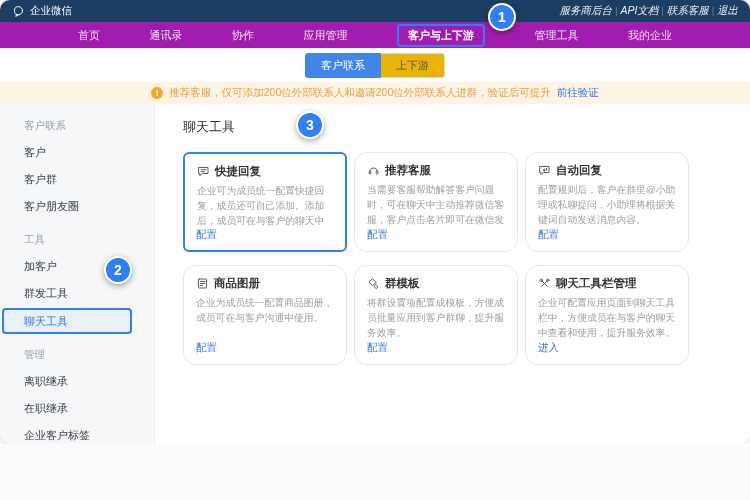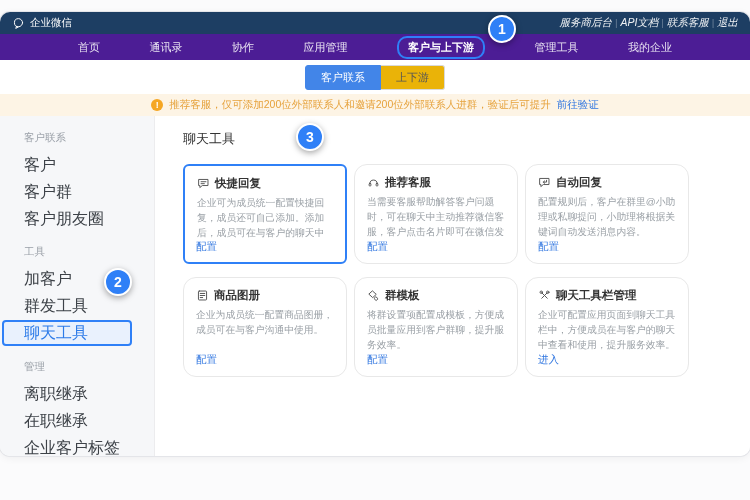--- a/index.html
+++ b/index.html
@@ -1,32 +1,32 @@
 <!DOCTYPE html>
 <html><head>
 <meta charset="utf-8">
 <style>
   * { margin:0; padding:0; box-sizing:border-box; }
   body { background:#fbfbfc; font-family:"Liberation Sans","DejaVu Sans",sans-serif; }
-  .page { position:relative; width:750px; height:444px; margin:12px auto; background:#fff;
+  .page { position:relative; width:750px; height:444px; margin:0 auto; background:#fff;
           border-radius:10px; overflow:hidden; box-shadow:0 0 0 1px #e4e5e9, 0 2px 8px rgba(0,0,0,.06); }
 
   
   .topbar { height:22px; background:#1d3e63; display:flex; align-items:center;
             justify-content:space-between; padding:0 12px; color:#fff; font-size:10.5px; }
   .brand { display:flex; align-items:center; gap:5px; }
   .top-links { display:flex; align-items:center; gap:3px; color:rgba(255,255,255,.92);font-style:italic; }
   .top-links .sep { color:rgba(255,255,255,.35); font-size:9px; }
   .top-links a { cursor:pointer; }
 
   
-  .mainnav { height:26px; background:#4c1d95; display:flex; align-items:center;
+  .mainnav { height:26px; background:#a21caf; display:flex; align-items:center;
              justify-content:space-between; padding:0 78px; color:rgba(255,255,255,.88); font-size:11px; }
   .nav-item { cursor:pointer; white-space:nowrap; }
-  .nav-item.annotated { border:2px solid #2f80f7; border-radius:10px; padding:2px 9px;
+  .nav-item.annotated { border:2px solid #2f80f7; border-radius:4px; padding:2px 9px;
                         color:#fff; font-weight:bold; }
 
   
   .tabstrip { height:34px; background:#fff; display:flex; align-items:center; justify-content:center; }
   .tabs { display:flex; }
   .tab { font-size:11px; padding:4px 15px; border:1px solid #d9d9d9; color:#555; background:#eab308; cursor:pointer; }
   .tab.active { background:#4285e8; border-color:#4285e8; color:#fff; }
   .tab:first-child { border-radius:3px 0 0 3px; }
   .tab:last-child { border-radius:0 3px 3px 0; border-left:none; }
 
@@ -34,21 +34,21 @@
   .banner { height:22px; background:#fdf4e5; display:flex; align-items:center;
             justify-content:center; gap:6px; font-size:10.5px; color:#e6a23c; }
   .warn-icon { width:12px; height:12px; border-radius:50%; background:#f5a623; color:#fff;
                font-size:9px; line-height:12px; text-align:center; font-weight:bold; flex:0 0 auto; }
   .banner-link { color:#3076e0; cursor:pointer; }
 
   
   .bodyrow { display:flex; height:396px; }
   .sidebar { width:155px; background:#f6f7f9; border-right:1px solid #ececee; padding-top:2px; }
   .group-title { font-size:10.5px; color:#9aa0a8; padding:13px 0 6px 24px; }
-  .side-item { height:27px; line-height:27px; padding-left:24px; font-size:16px; color:#3d4248; cursor:pointer; }
+  .side-item { height:27px; line-height:27px; padding-left:24px; font-size:11px; color:#3d4248; cursor:pointer; }
   .side-item.active { margin:1px 22px 1px 2px; border:2px solid #2f80f7; border-radius:4px;
                       background:#e9f1fd; color:#2d7be8; height:26px; line-height:22px; padding-left:20px; }
 
   
   .main { flex:1; background:#fff; padding:14px 0 0 28px; }
   .main-title { font-size:13px; color:#333; font-weight:normal; margin-bottom:16px; }
   .cards { display:grid; grid-template-columns:repeat(3,164px); grid-auto-rows:100px; gap:13px 7px; }
   .card { position:relative; border:1px solid #e8e8e8; border-radius:13px; padding:10px 12px; background:#fff; }
   .card.annotated { border:2px solid #2f80f7; border-radius:6px; }
   .card-head { display:flex; align-items:center; gap:5px; }

